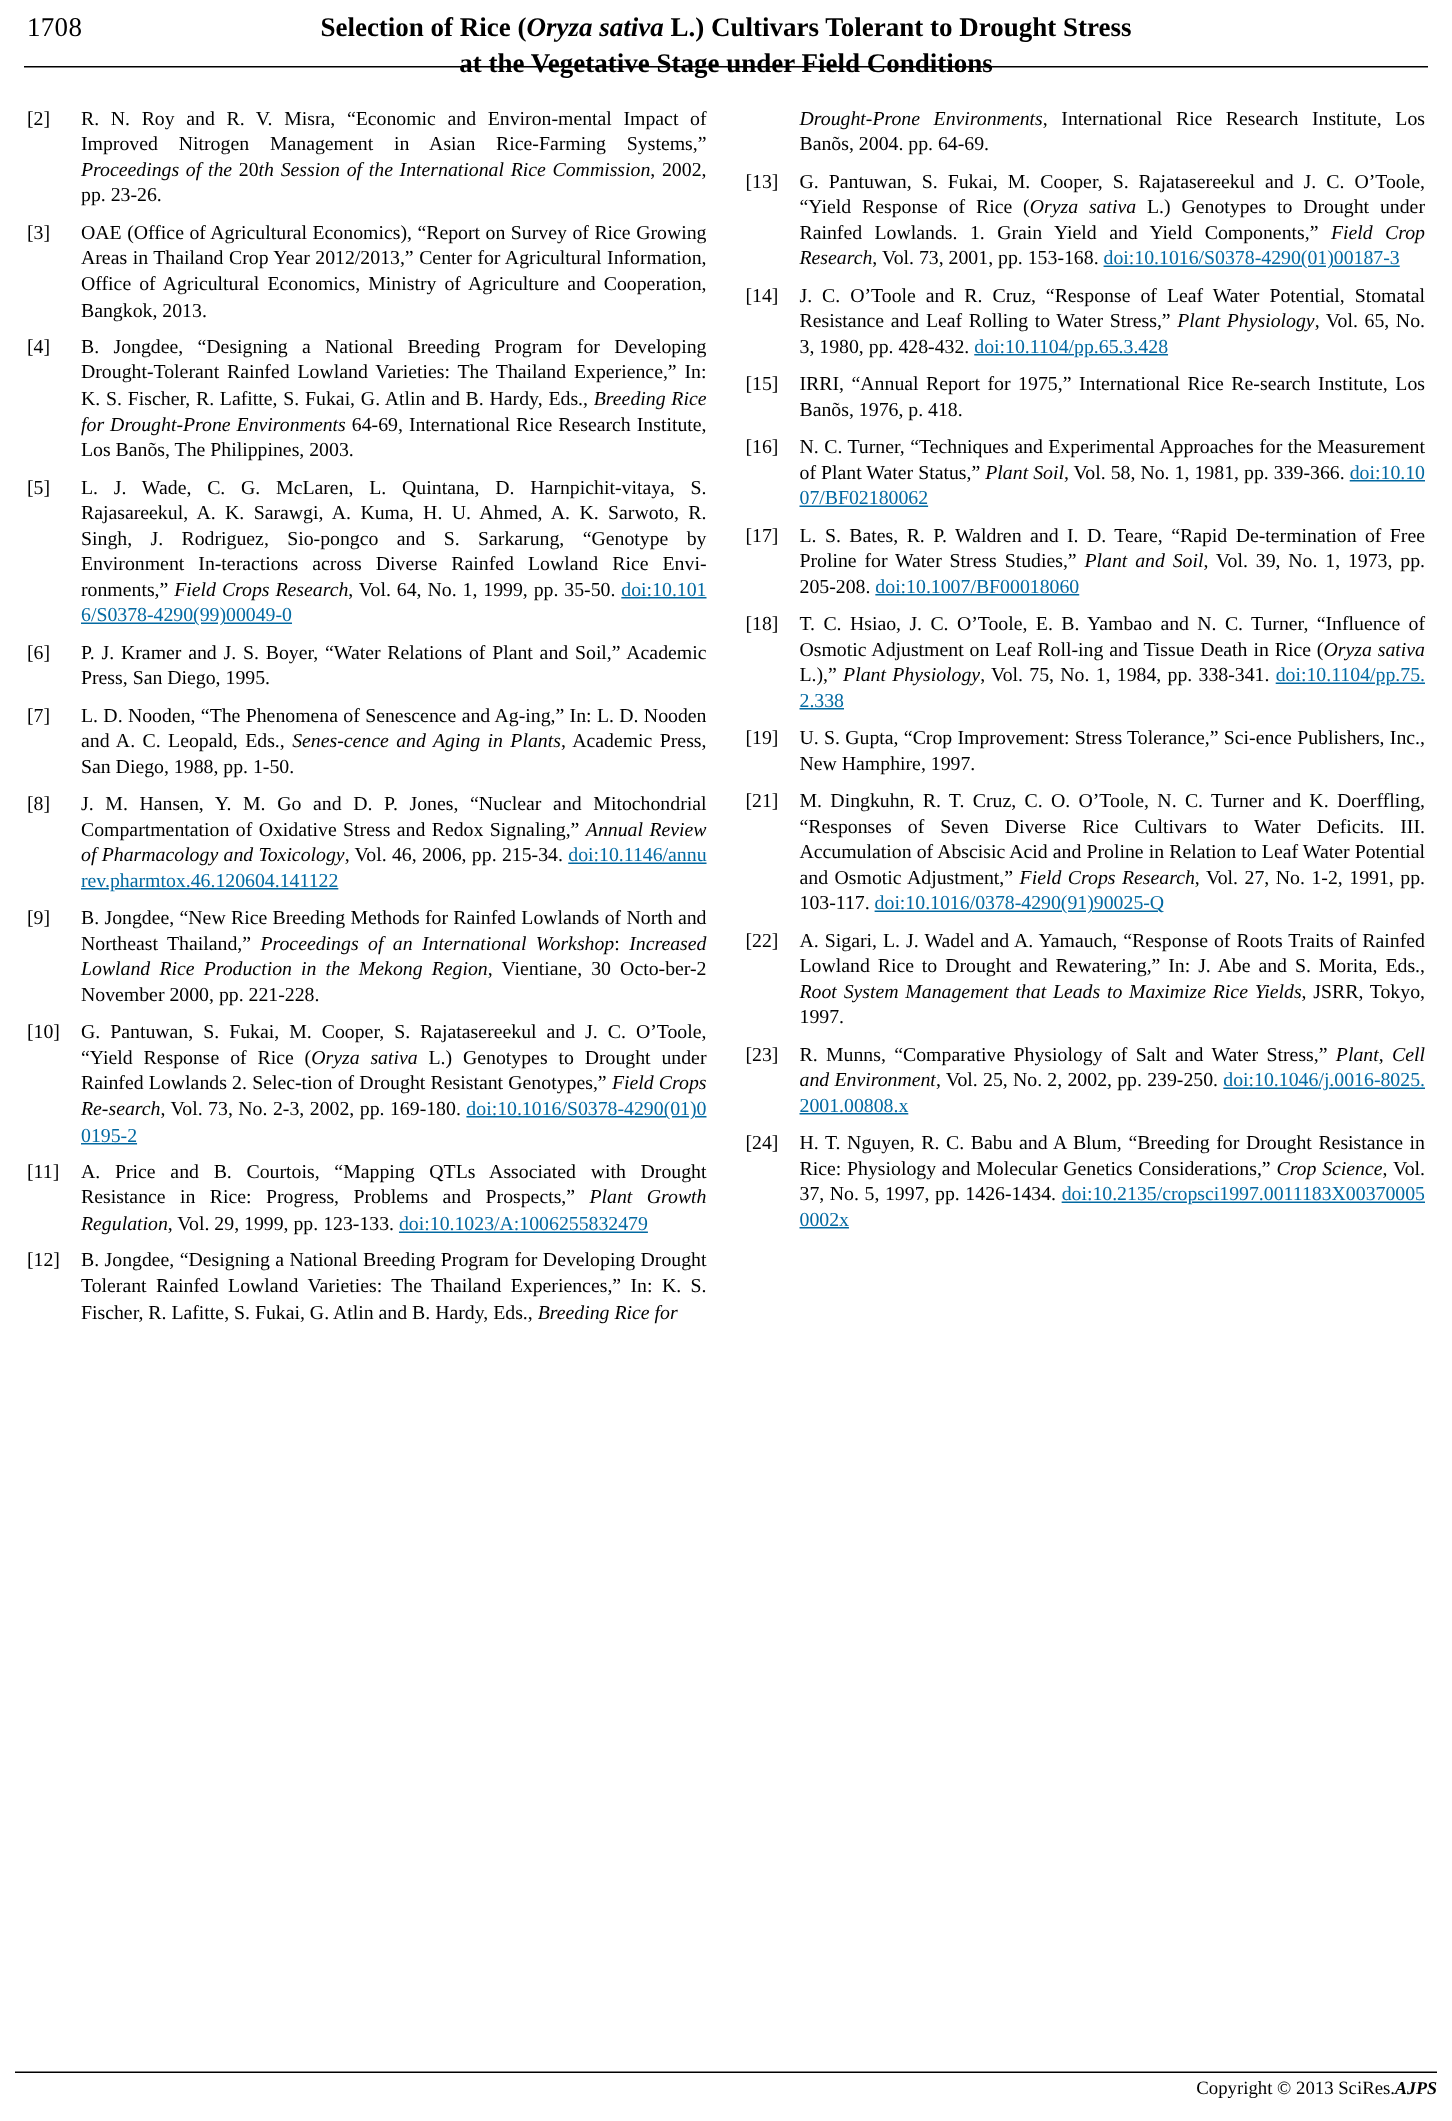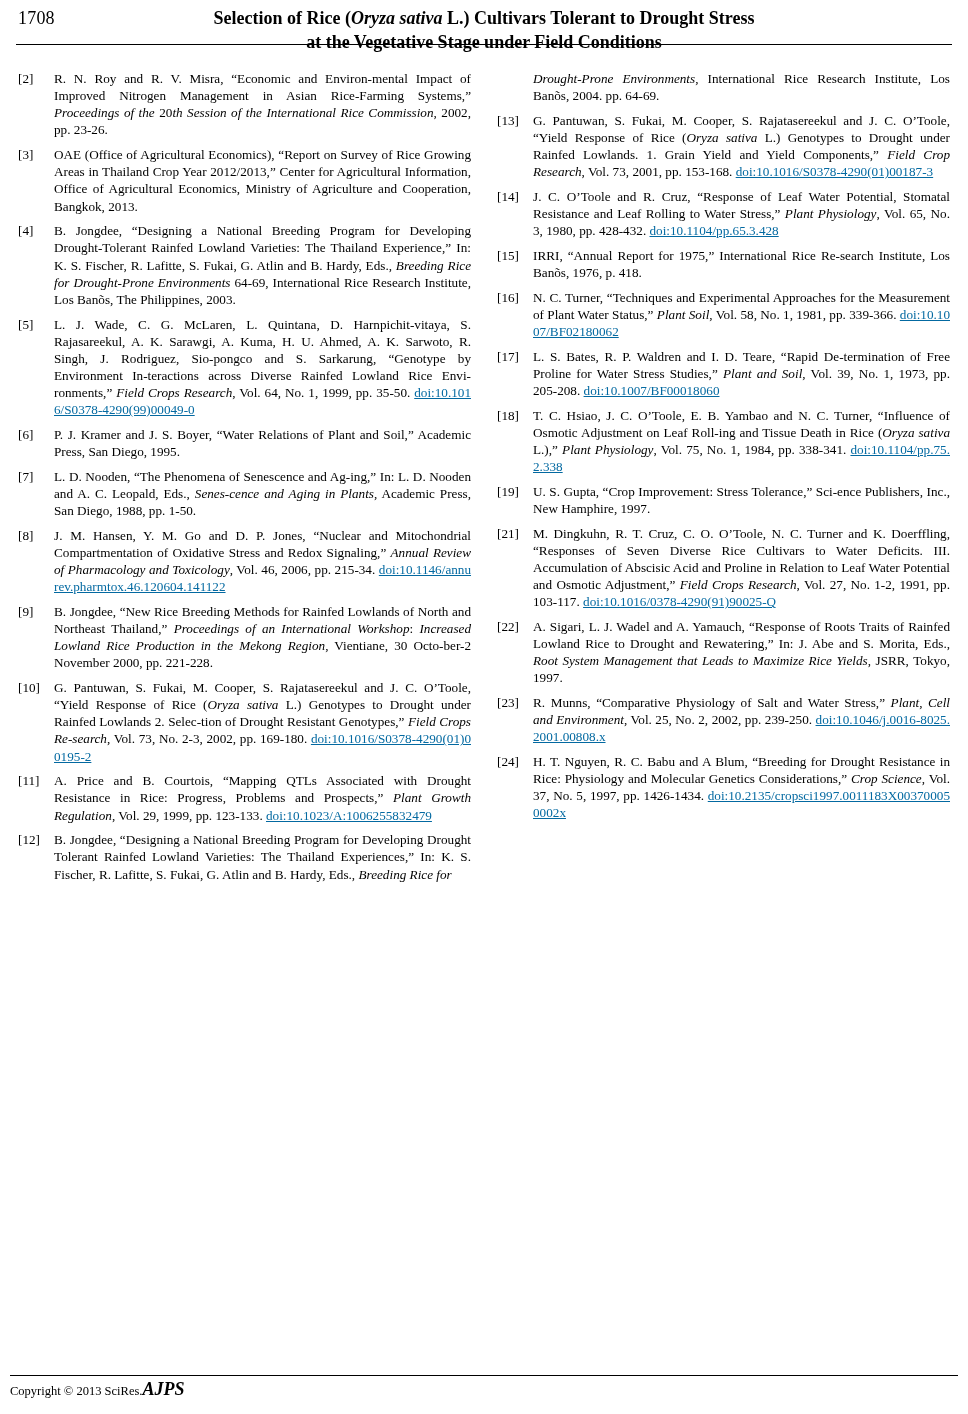--- a/index.html
+++ b/index.html
@@ -97,28 +97,28 @@
     left: 10px;
     right: 10px;
     bottom: 14px;
   }
   .footer-rule {
     border-top: 1.2px solid #000;
     margin-bottom: 3px;
   }
   .footer-inner {
     display: flex;
-    justify-content: flex-start;
+    justify-content: flex-end;
     align-items: baseline;
     font-size: 12.5px;
   }
   .footer-right {
     font-weight: bold;
     font-style: italic;
-    font-size: 18px;
+    font-size: 12px;
   }
 </style>
 </head>
 <body>
 
 <div class="page">
 
   <div class="header">
     <div class="page-number">1708</div>
     <div class="running-title">

